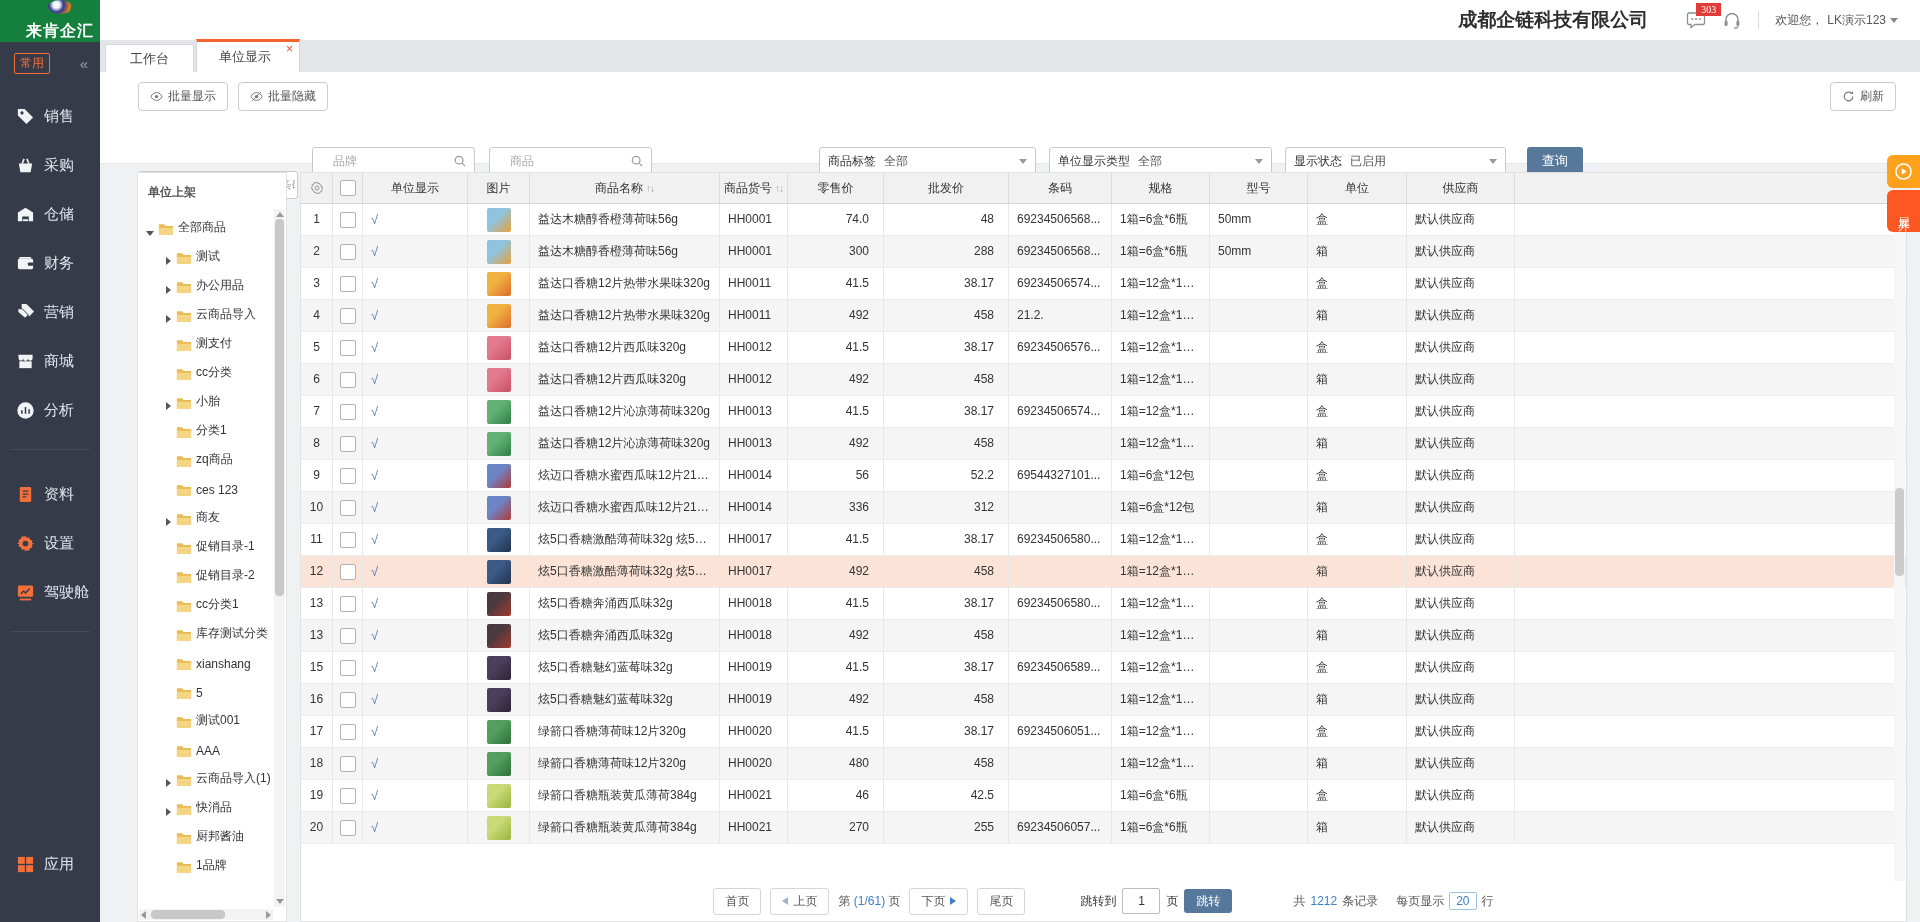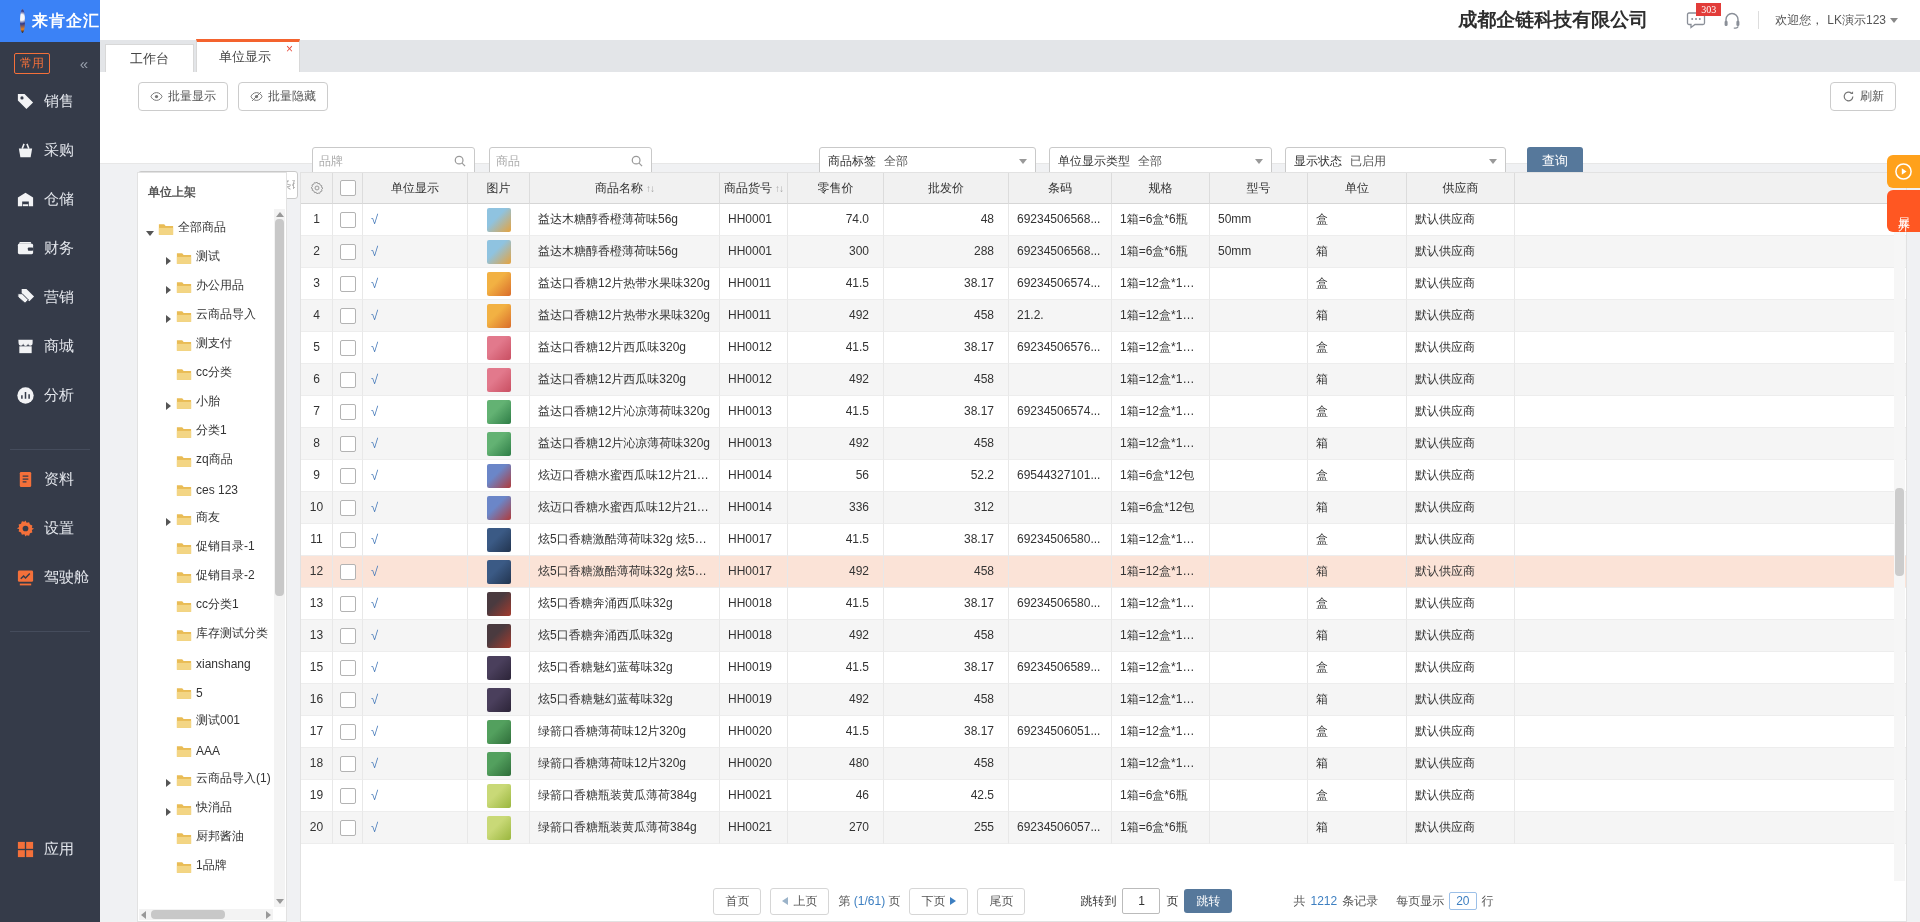--- a/index.html
+++ b/index.html
@@ -2,28 +2,28 @@
 <html><head>
 <meta charset="utf-8">
 <style>
   html,body{margin:0;padding:0;}
   body{font-family:"Liberation Sans","DejaVu Sans",sans-serif;font-size:12px;color:#333;}
   .app{position:relative;width:1920px;height:922px;background:#f0f1f3;overflow:hidden;}
   svg{display:block;}
 
   
   .sidebar{position:absolute;left:0;top:0;width:100px;height:922px;background:#353b49;z-index:6;}
-  .logo-bar{height:42px;background:#3b82f6;display:flex;align-items:center;padding-left:20px;gap:7px;}
+  .logo-bar{height:42px;background:#15803d;display:flex;align-items:center;padding-left:20px;gap:7px;flex-direction:column;}
   .logo-mark{width:24px;height:24px;border-radius:50%;background:radial-gradient(circle at 35% 35%,#f6f7fb 18%,#2e3b8f 40%,#e8821e 75%,#1f2430 95%);}
   .logo-text{color:#fff;font-size:16px;font-weight:bold;letter-spacing:1px;white-space:nowrap;}
   .sidebar-sub{height:30px;display:flex;align-items:center;justify-content:space-between;padding:6px 12px 0 14px;}
   .fav-badge{color:#f4703a;border:1px solid #f4703a;border-radius:2px;padding:1px 5px;font-size:12px;}
   .collapse{color:#9aa1ad;font-size:15px;cursor:pointer;}
   .nav{margin-top:14px;}
-  .nav-item{height:49px;display:flex;padding-left:16px;gap:9px;color:#e3e6ec;font-size:15px;cursor:pointer;}
+  .nav-item{height:49px;display:flex;align-items:center;padding-left:16px;gap:9px;color:#e3e6ec;font-size:15px;cursor:pointer;}
   .nav-item .ic{color:#f2f3f5;display:flex;}
   .nav-item.orange .ic{color:#f4703a;}
   .sb-divider{height:1px;background:#454c5c;margin:14px 10px;}
   .nav-bottom{position:absolute;left:0;top:826px;width:100%;}
 
   
   .topbar{position:absolute;left:100px;top:0;right:0;height:40px;background:#fff;display:flex;align-items:center;justify-content:flex-end;padding-right:22px;gap:16px;}
   .company{font-size:19px;font-weight:bold;color:#2e2e2e;margin-right:22px;}
   .top-ic{position:relative;color:#8a8f98;cursor:pointer;}
   .badge{position:absolute;top:-7px;left:10px;background:#e23c39;color:#fff;font-size:10px;border-radius:0;padding:1px 5px;line-height:11px;font-family:Liberation Serif, serif;}
@@ -43,21 +43,21 @@
   .tbtn{display:flex;align-items:center;gap:5px;border:1px solid #ccc;border-radius:4px;background:#fff;color:#555;font-size:12px;padding:5px 11px;cursor:pointer;}
   .tbtn .ic{color:#777;display:flex;}
   .refresh-btn{margin-left:auto;}
   .filter-row{display:flex;align-items:center;padding:12px 0 0 38px;}
   .fbox{display:flex;align-items:center;border:1px solid #c9c9c9;border-radius:3px;background:#fff;height:28px;box-sizing:border-box;}
   .fbox .flabel{color:#3d7fc1;padding:0 4px 0 8px;white-space:nowrap;}
   .fbox input{border:none;outline:none;flex:1;min-width:0;font-size:12px;font-family:inherit;color:#333;}
   .fbox input::placeholder{color:#aaa;}
   .fbox .sic{color:#999;padding:0 7px;display:flex;}
   .kw{width:160px;margin-top:48px;}
-  .brand,.product{width:163px;margin-left:14px;padding-left:4px;}
+  .brand,.product{width:163px;margin-left:14px;padding-left:18px;}
   .dd{display:flex;align-items:center;border:1px solid #c9c9c9;border-radius:3px;height:28px;box-sizing:border-box;padding:0 8px;cursor:pointer;background:#fff;}
   .dd .dlabel{color:#333;margin-right:8px;white-space:nowrap;}
   .dd .dvalue{color:#555;flex:1;}
   .dd .caret{border-top-color:#999;}
   .dd1{width:217px;margin-left:167px;}
   .dd2{width:223px;margin-left:13px;}
   .dd3{width:221px;margin-left:13px;}
   .query-btn{margin-left:21px;background:#56789b;color:#fff;border:none;border-radius:3px;height:28px;padding:0 15px;font-size:13px;font-family:inherit;cursor:pointer;}
 
   

